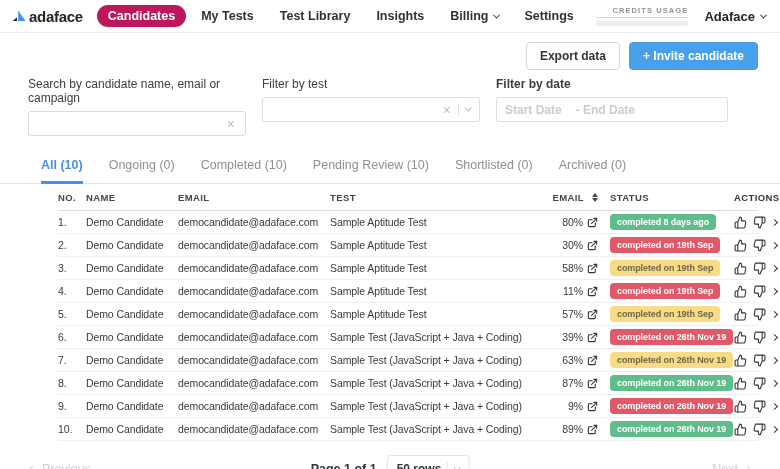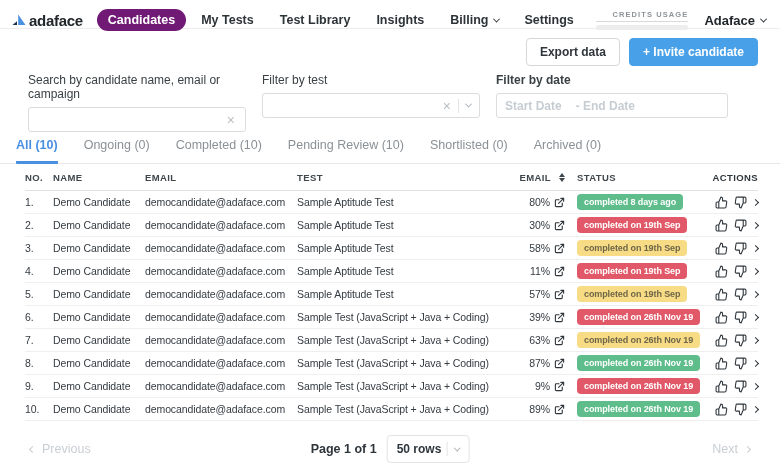--- a/index.html
+++ b/index.html
@@ -2,25 +2,25 @@
 <html><head>
 <meta charset="utf-8">
 <style>
   * { box-sizing: border-box; margin: 0; padding: 0; }
   html,body { width: 780px; height: 469px; }
   body {
     font-family: "Liberation Sans", sans-serif;
     background: #fff; color: #2e353b; overflow: hidden; position: relative;
   }
   
-  .topnav { display:flex; align-items:center; height:17px; padding:0 14px 0 12px; border-bottom:1px solid #ededed;margin-top:12px; }
+  .topnav { display:flex; align-items:center; height:33px; padding:0 14px 0 12px; border-bottom:1px solid #ededed; }
   .logo { display:flex; align-items:center; gap:3px; font-size:15px; font-weight:700; color:#21262a; letter-spacing:-0.3px; }
   .navlinks { display:flex; align-items:center; gap:4px; margin-left:14px; }
   .navitem { font-size:12.5px; font-weight:700; color:#2d3438; padding:4px 11px; border-radius:14px; display:flex; align-items:center; gap:5px; cursor:pointer; }
-  .navitem.active { background:#701a75; color:#fff; }
+  .navitem.active { background:#be185d; color:#fff; }
   .nav-right { margin-left:auto; display:flex; align-items:center; gap:16px; }
   .credits { width:92px;text-align:right; }
   .credits-label { font-size:7.5px; font-weight:700; letter-spacing:1.1px; color:#8d9399; border-bottom:1px solid #d9d9d9; padding-bottom:2px; }
   .credits-bar { height:5px; background:#ededed; border-radius:2px; margin-top:3px; }
   .account { display:flex; align-items:center; gap:6px; font-size:13px; font-weight:700; color:#21262a; cursor:pointer; }
   
   .chev { display:inline-block; width:5px; height:5px; border-right:1.5px solid currentColor; border-bottom:1.5px solid currentColor; }
   .chev-down { transform:rotate(45deg) translate(-1px,-1px); }
   .chev-right { transform:rotate(-45deg); }
   .chev-left { transform:rotate(135deg); }
@@ -34,25 +34,25 @@
   .fgroup { display:flex; flex-direction:column; }
   .flabel { font-size:12px; color:#3a4145; margin-bottom:6px; }
   .inputbox { display:flex; align-items:center; height:25px; border:1px solid #dcdcdc; border-radius:3px; padding:0 8px; background:#fff; }
   .inputbox input { border:none; outline:none; flex:1; min-width:0; font-size:12px; font-family:inherit; color:#2e353b; background:transparent; }
   .clear-x { color:#b9bfc4; font-size:14px; line-height:1; cursor:pointer; padding:0 2px; }
   .vdiv { width:1px; height:14px; background:#e3e3e3; margin:0 7px 0 5px; }
   .sel-chev { color:#a9afb5; cursor:pointer; }
   .w-search { width:218px; } .w-test { width:218px; } .w-date { width:232px;font-weight:bold; }
   .date-ph { font-size:12px; color:#c6cdd3; display:flex; gap:14px; }
   
-  .tabs { display:flex; gap:26px; margin-top:6px; padding:0 16px; border-bottom:1px solid #e7e7e7; }
+  .tabs { display:flex; gap:26px; margin-top:22px; padding:0 41px; border-bottom:1px solid #e7e7e7; }
   .tab { font-size:12.5px; color:#8b9196; padding-bottom:9px; cursor:pointer; border-bottom:3px solid transparent; margin-bottom:-1px; }
   .tab.active { color:#4a90e2; border-bottom-color:#4a90e2; font-weight:700; border-radius:1px; }
   
-  .table { padding:0 22px 0 25px; }
+  .table { padding:0 22px 0 25px;margin-left:33px; }
   .thead, .tr { display:grid; grid-template-columns: 28px 92px 152px 212px 56px 136px 1fr; align-items:center; }
   .thead { height:27px; border-bottom:1px solid #e1e1e1; font-size:9.5px; font-weight:700; color:#3f474d; letter-spacing:0.4px; }
   .tr { height:23px; border-bottom:1px solid #efefef; font-size:10.5px; letter-spacing:-0.1px; color:#343b41; }
   .c-score { display:flex; justify-content:flex-end; align-items:center; gap:4px; }
   .c-status { padding-left:12px; }
   .c-actions { display:flex; justify-content:flex-end; align-items:center; gap:6px; color:#2e353b; }
   .sorter { display:inline-flex; flex-direction:column; gap:1px; margin-left:4px; vertical-align:1px; }
   .tri-up { width:0;height:0;border-left:3px solid transparent;border-right:3px solid transparent;border-bottom:4px solid #3f474d; }
   .tri-down { width:0;height:0;border-left:3px solid transparent;border-right:3px solid transparent;border-top:4px solid #3f474d; }
   .badge { display:inline-block; font-size:9px; font-weight:700; padding:3px 7px; border-radius:4px; white-space:nowrap; }

